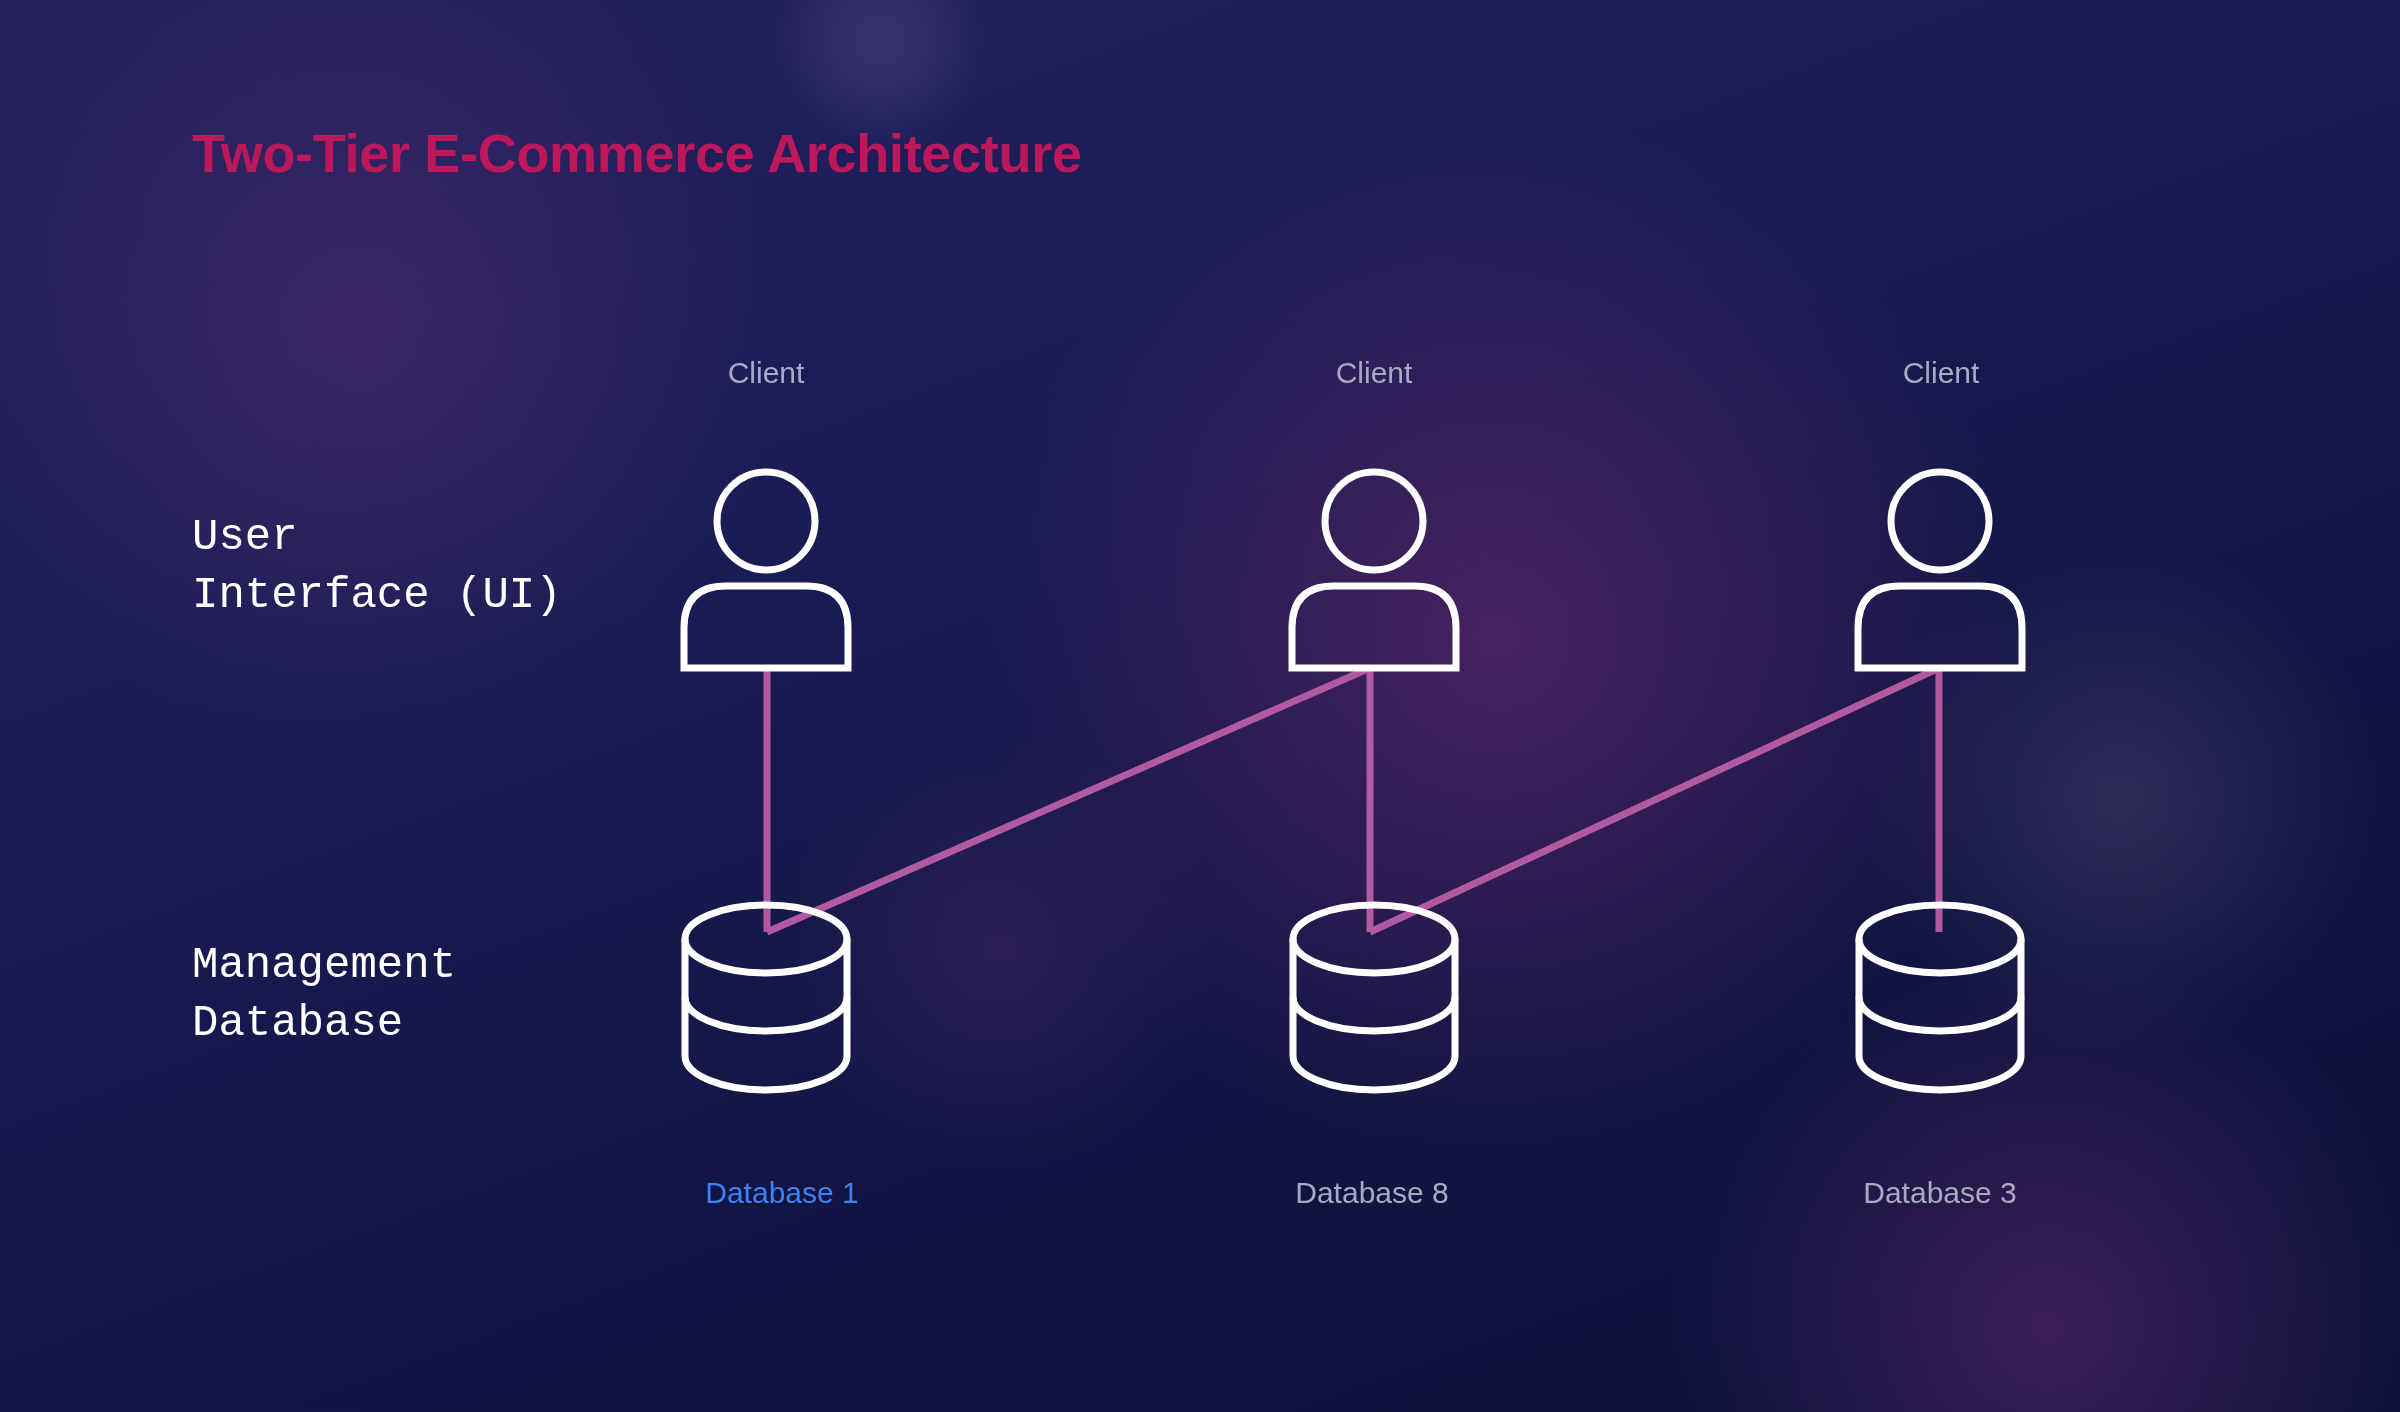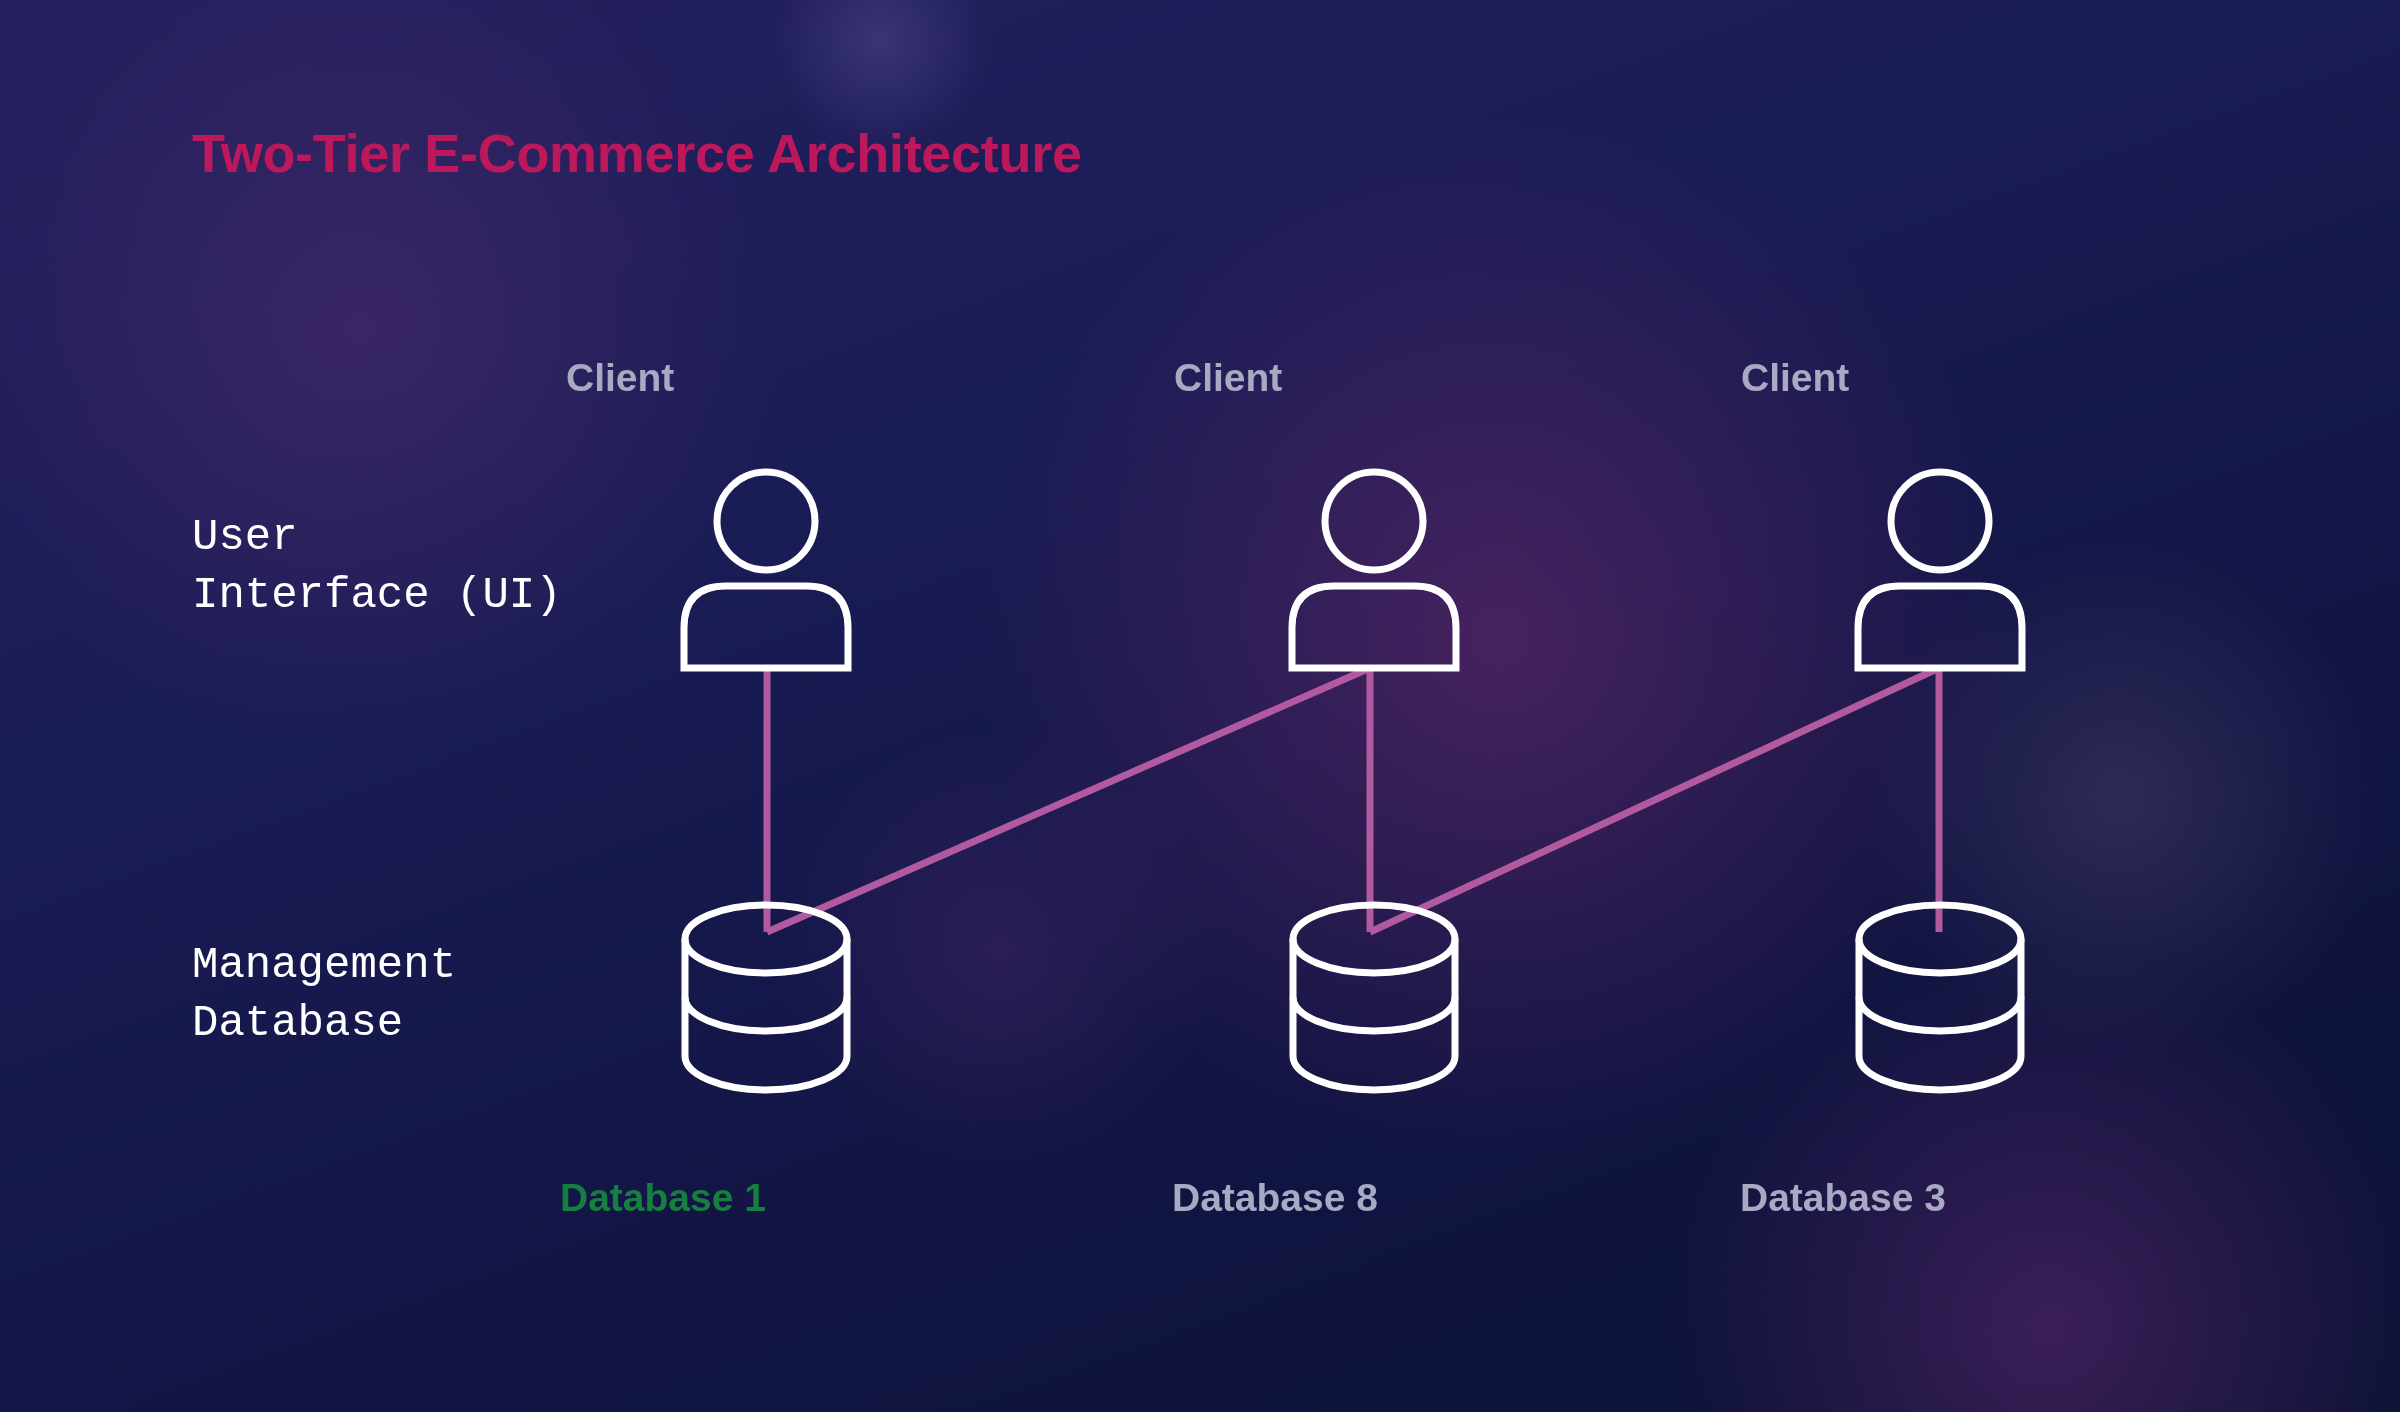--- a/index.html
+++ b/index.html
@@ -44,25 +44,24 @@
       font-family: Liberation Mono, monospace;
     }
     .tier-label span { display: block; }
     .tier-ui { top: 508px; }
     .tier-db { top: 936px; }
 
     .client-label, .db-label {
       position: absolute;
       width: 400px;
       margin-left: -200px;
-      text-align: left;
+      text-align: center;
       color: #a8a9c3;
-      font-size: 39px;
+      font-size: 30px;
       white-space: nowrap;
-      font-weight: bold;
     }
     .client-label { top: 356px; }
     .db-label { top: 1176px; }
 
     svg.diagram {
       position: absolute;
       left: 0;
       top: 0;
       width: 2400px;
       height: 1412px;
@@ -90,21 +89,21 @@
 </div>
 <div class="tier-label tier-db">
   <span>Management</span>
   <span>Database</span>
 </div>
 
 <div class="client-label" style="left: 766px; color: rgb(168, 169, 195);">Client</div>
 <div class="client-label" style="left: 1374px; color: rgb(168, 169, 195);">Client</div>
 <div class="client-label" style="left: 1941px; color: rgb(168, 169, 195);">Client</div>
 
-<div class="db-label" style="left: 760px; color: #15803d;">Database 1</div>
+<div class="db-label" style="left: 782px; color: #3b82f6;">Database 1</div>
 <div class="db-label" style="left: 1372px; color: rgb(168, 169, 195);">Database 8</div>
 <div class="db-label" style="left: 1940px; color: rgb(168, 169, 195);">Database 3</div>
 
 <svg class="diagram" viewBox="0 0 2400 1412" xmlns="http://www.w3.org/2000/svg">
 
   <g>
     <polyline class="link" points="767,668 767,932" style="stroke: rgb(178, 90, 159);"></polyline>
     <polyline class="link" points="1370,668 767,932" style="stroke: rgb(178, 90, 159);"></polyline>
     <polyline class="link" points="1370,668 1370,932" style="stroke: rgb(178, 90, 159);"></polyline>
     <polyline class="link" points="1939,668 1370,932" style="stroke: rgb(178, 90, 159);"></polyline>

